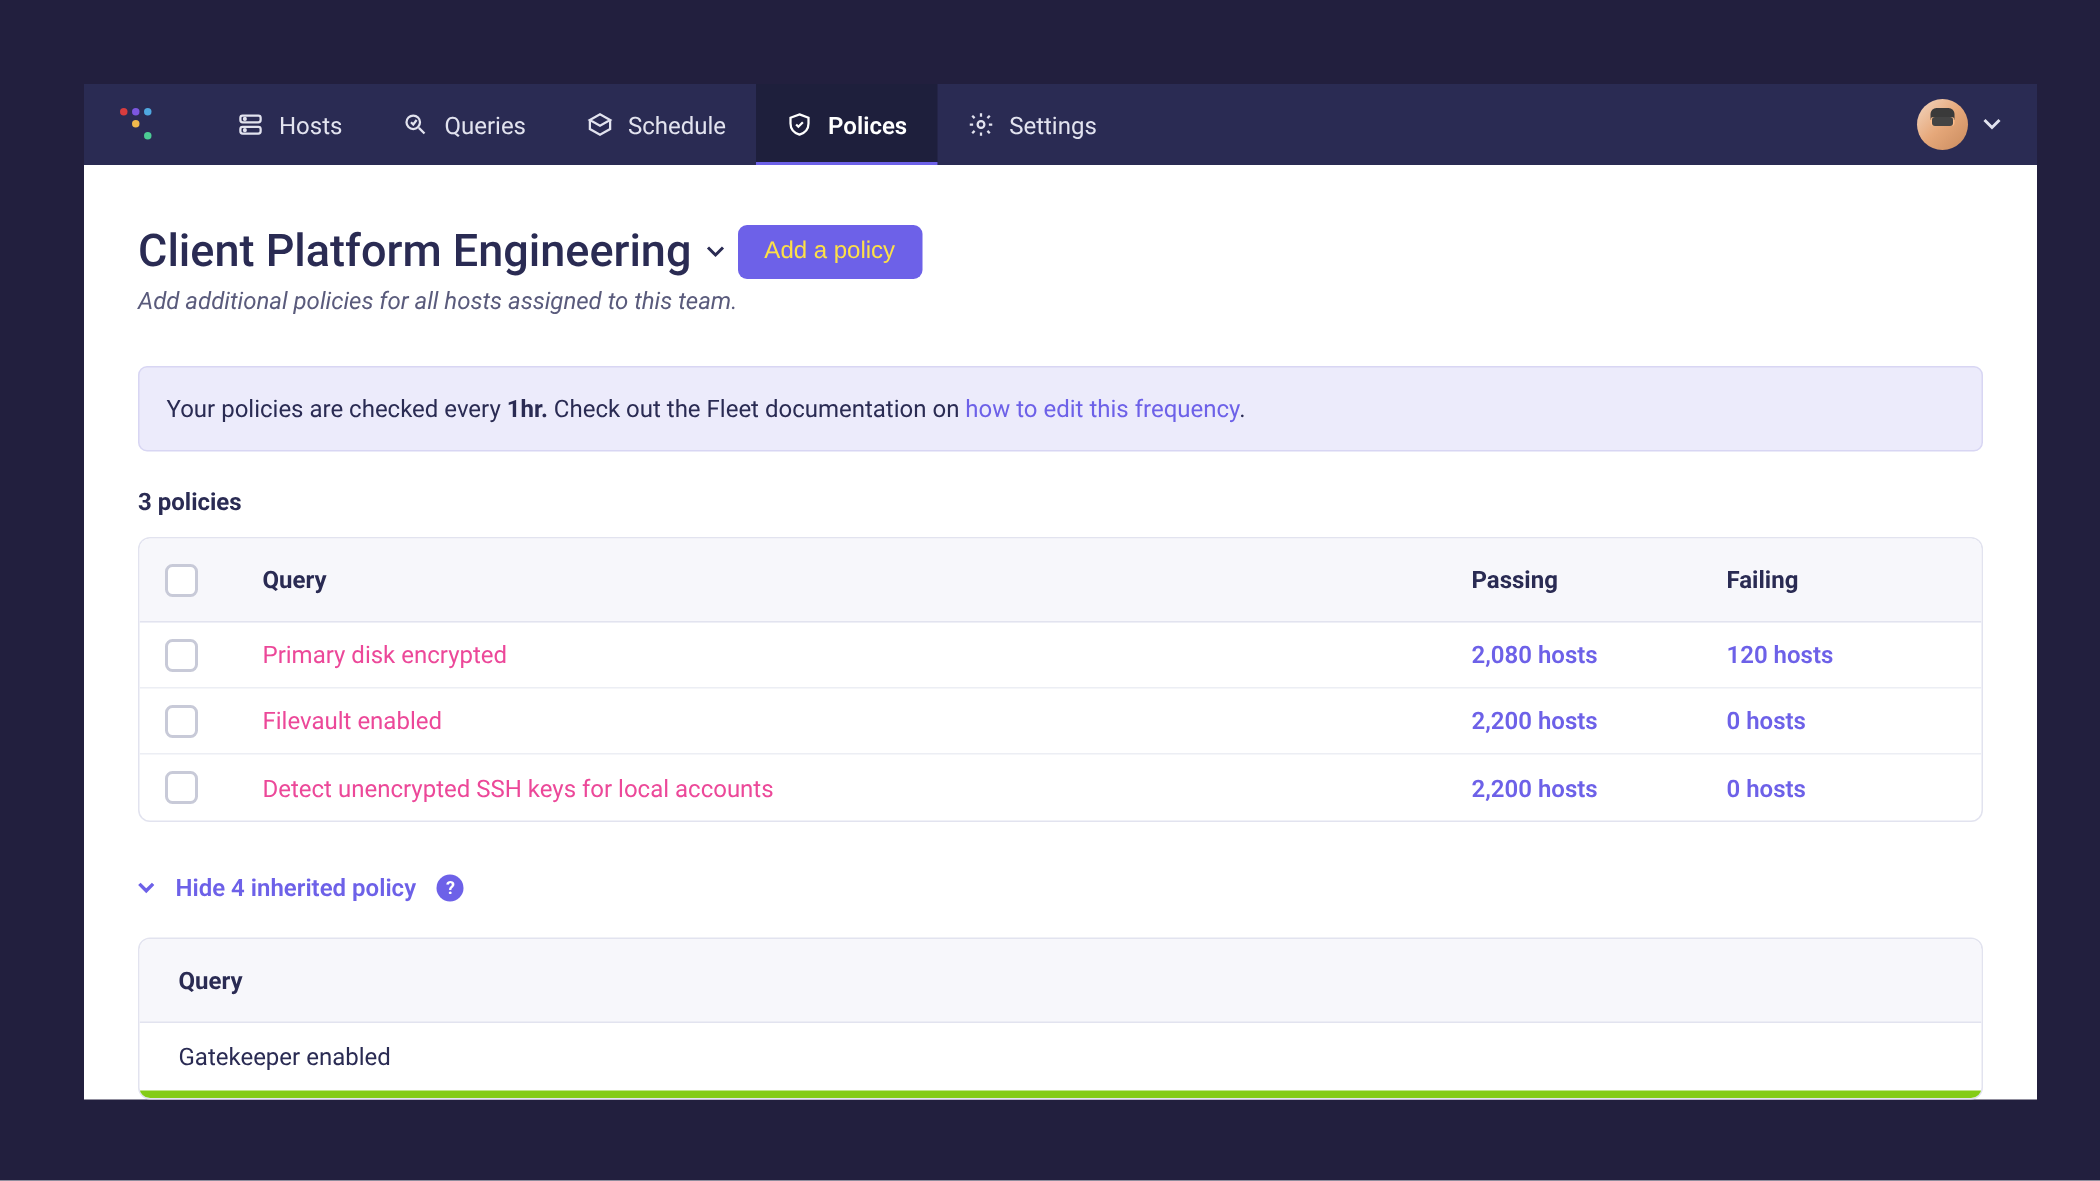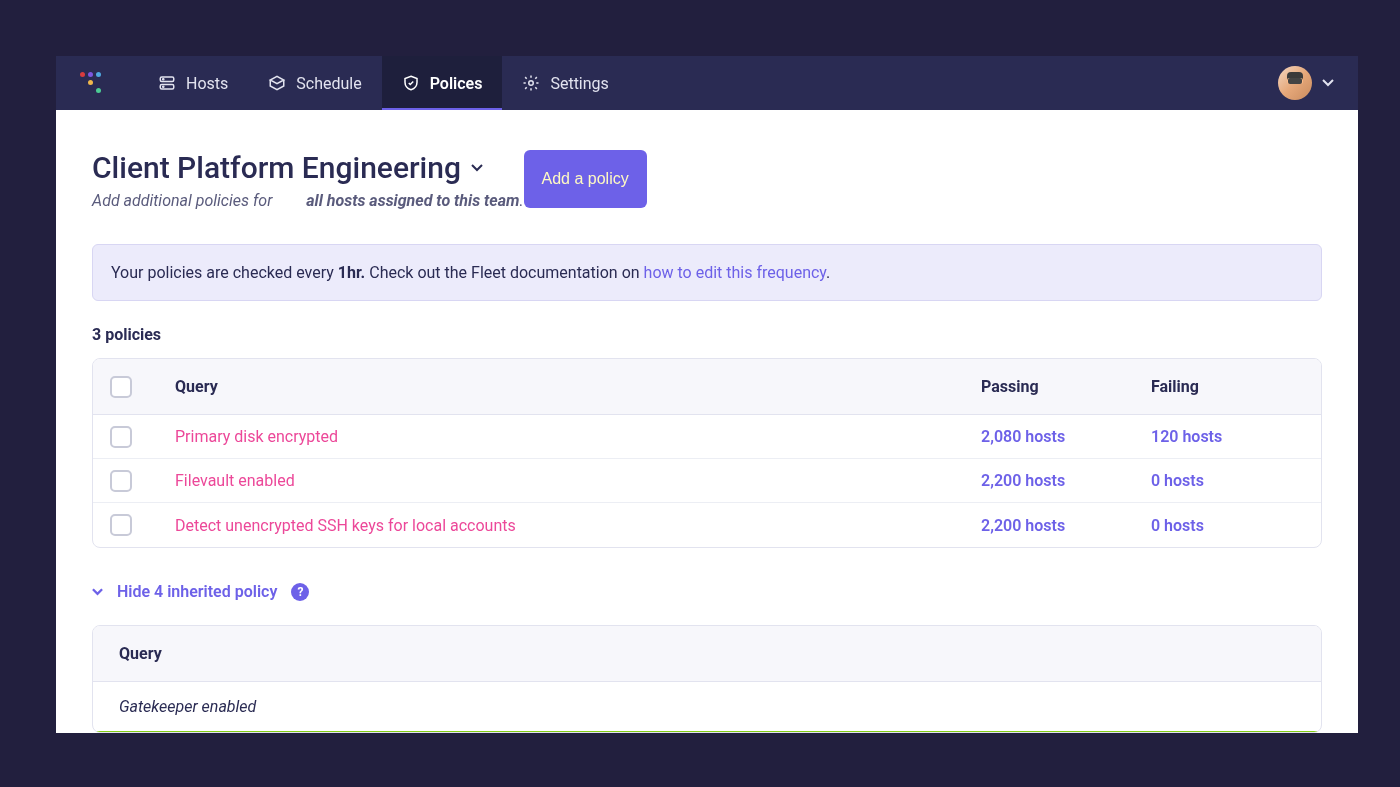--- a/index.html
+++ b/index.html
@@ -80,24 +80,24 @@
 .chev-down { color:#e2e3ef; }
 
 .content { padding: 40px 36px 0 36px; }
 .header-row { display: flex; align-items: flex-start; margin-bottom: 6px; }
 .page-title {
   font-size: 30px; font-weight: 500; color: #2a2b53;
   display: flex; align-items: center; gap: 10px;
 }
 .page-title .chev { font-size: 14px; color: #2a2b53; }
 .subtitle { font-style: italic; color: #5a5b7c; font-size: 16px; margin-top: 6px; }
-.subtitle .em { font-weight: 700; margin-left: 30px; }
+.subtitle .em { font-weight: 400; }
 .add-btn {
-  background: #6d61e8; color: #fef9c3; border: none; border-radius: 6px;
-  padding: 20px 18px; font-size: 16px; font-weight: 500; cursor: pointer;
+  background: #6d61e8; color: #fde047; border: none; border-radius: 6px;
+  padding: 9px 18px; font-size: 16px; font-weight: 500; cursor: pointer;
 }
 
 .info-banner {
   margin-top: 34px;
   background: #ecebfb;
   border: 1px solid #d8d6f3;
   border-radius: 6px;
   padding: 18px 18px;
   font-size: 16px;
   color: #2a2b53;
@@ -143,22 +143,22 @@
   margin-top: 24px;
   border: 1px solid #e2e3ef;
   border-radius: 8px;
   overflow: hidden;
 }
 .inh-head {
   background: #f7f7fb; height: 56px; border-bottom: 1px solid #e2e3ef;
   font-weight: 700; font-size: 16px; display: flex; align-items: center; padding: 0 26px;
 }
 .inh-row {
-  height: 50px; border-bottom: 1px solid #84cc16;
-  display: flex; align-items: center; padding: 0 26px; font-size: 16px; font-style: italic;
+  height: 50px; border-bottom: 5px solid #84cc16;
+  display: flex; align-items: center; padding: 0 26px; font-size: 16px;
 }
 
 svg { display: block; }
 </style>
 </head>
 <body>
 
 <div class="main-container">
 
   <div class="navbar">
@@ -179,20 +179,30 @@
         <svg viewBox="0 0 24 24" width="18" height="18" fill="none" stroke="#e2e3ef" stroke-width="2">
           <rect x="3" y="4" width="18" height="6" rx="2"></rect>
             <rect x="3" y="14" width="18" height="6" rx="2"></rect>
           <circle cx="7" cy="7" r="0.8" fill="#e2e3ef"></circle>
             <circle cx="7" cy="17" r="0.8" fill="#e2e3ef"></circle>
         </svg>
       </span>
       <span>Hosts</span>
     </div>
 
+    <div class="nav-item">
+      <span class="nav-icon">
+        <svg viewBox="0 0 24 24" width="18" height="18" fill="none" stroke="#e2e3ef" stroke-width="2">
+          <circle cx="10" cy="10" r="6"></circle>
+            <path d="M15 15l5 5"></path>
+            <path d="M8 10l2 2 3-4"></path>
+        </svg>
+      </span>
+      <span>Queries</span>
+    </div>
 
     <div class="nav-item">
       <span class="nav-icon">
         <svg viewBox="0 0 24 24" width="18" height="18" fill="none" stroke="#e2e3ef" stroke-width="2">
           <path d="M21 8l-9 5-9-5 9-5 9 5z"></path>
             <path d="M3 8v8l9 5 9-5V8"></path>
         </svg>
       </span>
       <span>Schedule</span>
     </div>

